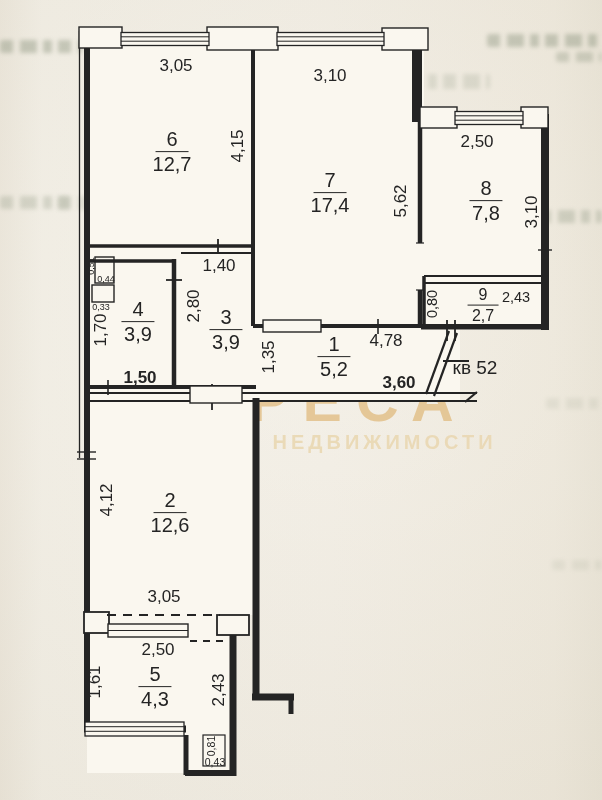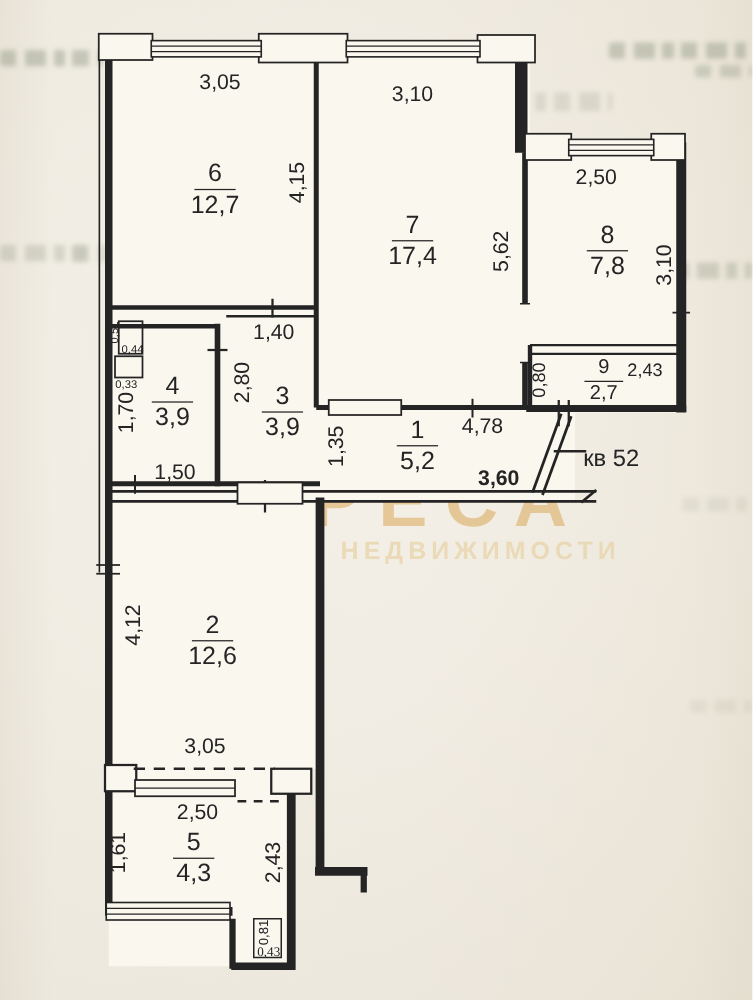--- a/index.html
+++ b/index.html
@@ -230,30 +230,30 @@
     <div class="dim v" style="left:238px;top:146px;">4,15</div>
     <div class="dim" style="left:330px;top:76px;">3,10</div>
     <div class="dim v" style="left:401px;top:201px;">5,62</div>
     <div class="dim" style="left:477px;top:142px;">2,50</div>
     <div class="dim v" style="left:532px;top:212px;">3,10</div>
     <div class="dim v sm" style="left:432px;top:304px;">0,80</div>
     <div class="dim sm" style="left:516px;top:297px;">2,43</div>
     <div class="dim" style="left:219px;top:266px;">1,40</div>
     <div class="dim v" style="left:194px;top:306px;">2,80</div>
     <div class="dim v" style="left:101px;top:330px;">1,70</div>
-    <div class="dim" style="left:140px;top:378px;">1,50</div>
+    <div class="dim" style="left:140px;top:378px;font-weight:bold;">1,50</div>
     <div class="dim tiny v" style="left:91px;top:266px;">0,51</div>
     <div class="dim tiny" style="left:106px;top:279px;">0,44</div>
     <div class="dim tiny" style="left:101px;top:307px;">0,33</div>
     <div class="dim v" style="left:269px;top:357px;">1,35</div>
     <div class="dim" style="left:386px;top:341px;">4,78</div>
     <div class="dim" style="left:399px;top:383px;font-weight:bold;">3,60</div>
     <div class="dim v" style="left:107px;top:500px;">4,12</div>
     <div class="dim" style="left:164px;top:597px;">3,05</div>
     <div class="dim" style="left:158px;top:650px;">2,50</div>
     <div class="dim v" style="left:95px;top:682px;">1,61</div>
     <div class="dim v" style="left:219px;top:690px;">2,43</div>
     <div class="dim tiny2 v" style="left:211px;top:746px;">0,81</div>
-    <div class="dim tiny2" style="left:215px;top:762px;font-family:Liberation Serif, serif;">0,43</div>
-
-    <div class="kv" style="left:489px;top:368px;">кв 52</div>
+    <div class="dim tiny2" style="left:215px;top:762px;">0,43</div>
+
+    <div class="kv" style="left:475px;top:368px;">кв 52</div>
   </div>
 </div>
 
 </body></html>

